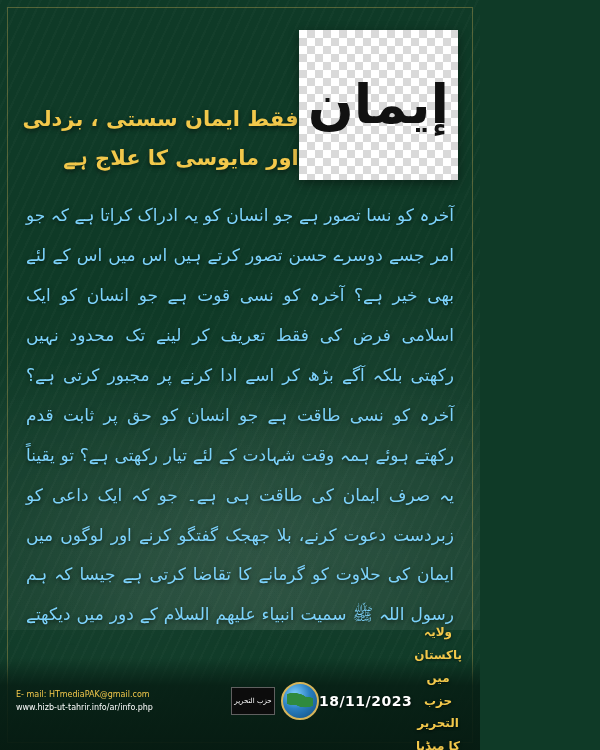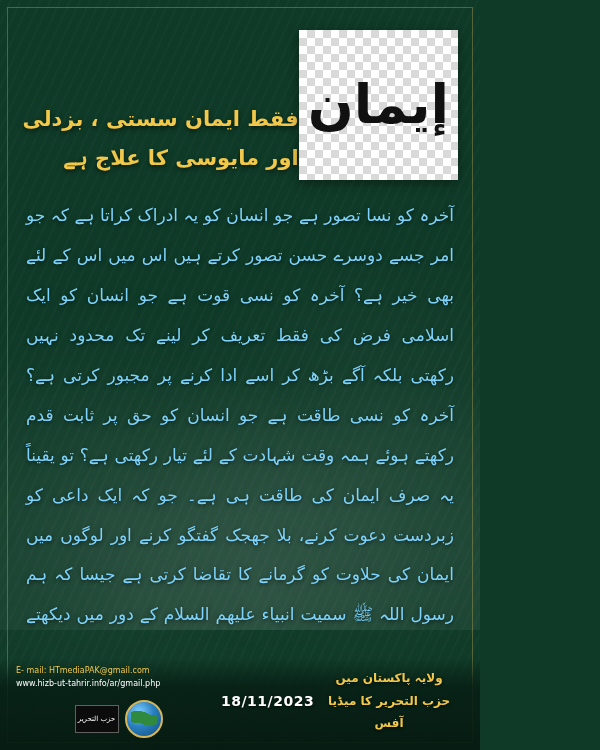--- a/index.html
+++ b/index.html
@@ -145,21 +145,20 @@
     font-size: 14px;
     font-weight: bold;
     letter-spacing: 0.5px;
     text-shadow: 0 1px 3px rgba(0,0,0,0.7);
     text-align: right;
   }
   .footer-left {
     display: flex;
     align-items: center;
     gap: 10px;
-    flex-direction: column;
   }
   .contact {
     text-align: left;
     color: #f2c84b;
     font-size: 8px;
     line-height: 1.65;
     width: 205px;
   }
   .contact .line-white {
     color: #ffffff;
@@ -221,21 +220,21 @@
 
   <div class="body-text">آخرہ کو نسا تصور ہے جو انسان کو یہ ادراک کراتا ہے کہ جو امر جسے دوسرے حسن تصور کرتے ہیں اس میں اس کے لئے بھی خیر ہے؟ آخرہ کو نسی قوت ہے جو انسان کو ایک اسلامی فرض کی فقط تعریف کر لینے تک محدود نہیں رکھتی بلکہ آگے بڑھ کر اسے ادا کرنے پر مجبور کرتی ہے؟ آخرہ کو نسی طاقت ہے جو انسان کو حق پر ثابت قدم رکھتے ہوئے ہمہ وقت شہادت کے لئے تیار رکھتی ہے؟ تو یقیناً یہ صرف ایمان کی طاقت ہی ہے۔ جو کہ ایک داعی کو زبردست دعوت کرنے، بلا جھجک گفتگو کرنے اور لوگوں میں ایمان کی حلاوت کو گرمانے کا تقاضا کرتی ہے جیسا کہ ہم رسول اللہ ﷺ سمیت انبیاء علیھم السلام کے دور میں دیکھتے ہیں کہ چند انتہائی پر عزم افراد سے ہی تبدیلی رونما ہوتی ہے۔ اور ایسے افراد ہی دوسروں کی قیادت کرتے ہیں۔</div>
 
   <div class="footer">
     <div class="footer-left">
       <div class="contact">
         <div>
           <span>E- mail:</span>
           <span>HTmediaPAK@gmail.com</span>
         </div>
-        <div class="line-white">www.hizb-ut-tahrir.info/ar/gmail.php</div>
+        <div class="line-white">www.hizb-ut-tahrir.info/ar/info.php</div>
       </div>
       <div class="badges">
         <div class="badge-flag">حزب التحرير</div>
         <div class="badge-globe"></div>
       </div>
     </div>
 
     <div class="footer-date">18/11/2023</div>
 
     <div class="footer-right">

